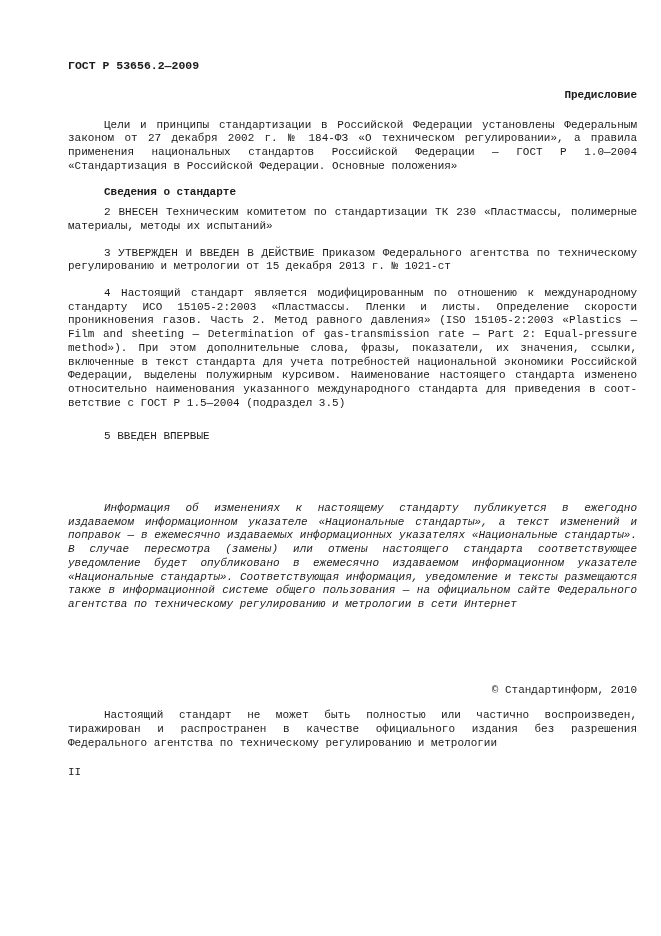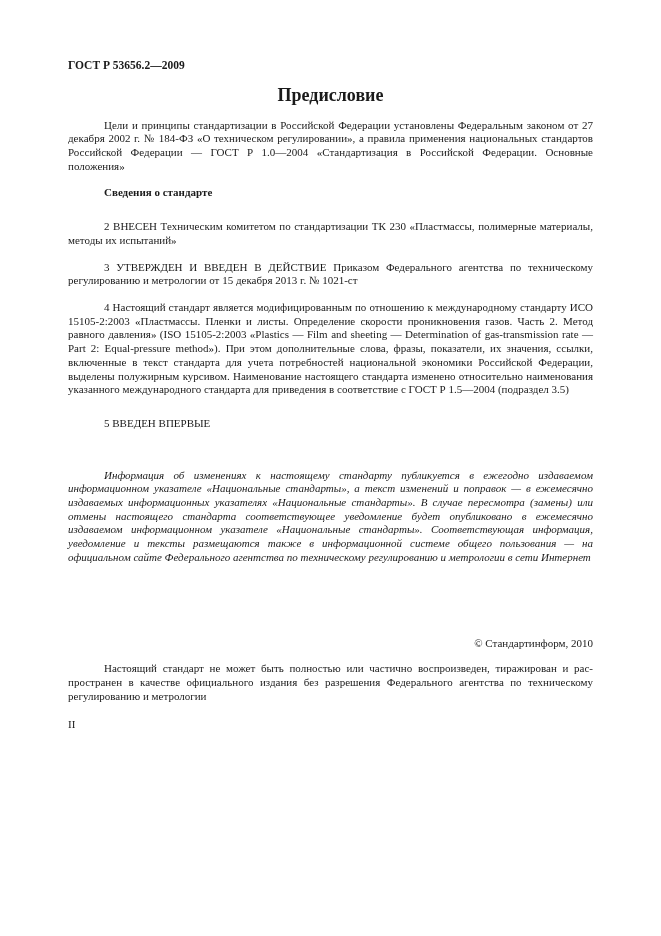--- a/index.html
+++ b/index.html
@@ -4,51 +4,51 @@
 <style>
   * { margin: 0; padding: 0; box-sizing: border-box; }
   html, body { background: #ffffff; }
   body { display: flex; justify-content: flex-start; }
   .page {
     position: relative;
     width: 661px;
     height: 932px;
     background: #ffffff;
     color: #1a1a1a;
-    font-family: Liberation Serif, serif;
+    font-family: Liberation Mono, monospace;
     font-size: 11px;
     line-height: 13.7px;
-    padding: 59px 68px 0 68px;
+    padding: 59px 24px 0 68px;
     overflow: hidden;
   }
   .doc-number {
     font-weight: bold;
     font-size: 11.5px;
     margin-bottom: 14px;
   }
   .title {
-    text-align: center;
+    text-align: right;
     font-weight: bold;
-    font-size: 18px;
+    font-size: 11px;
     line-height: 16px;
     margin-bottom: 16px;
   }
   p.body {
     text-align: justify;
     text-indent: 36px;
   }
   .intro { margin-bottom: 12px; }
   .subheading {
     font-weight: bold;
     text-indent: 36px;
-    margin-bottom: 21px;
+    margin-bottom: 7px;
   }
   .item { margin-bottom: 13px; }
   .item-4 { margin-bottom: 20px; }
-  .item-5 { margin-bottom: 38px; }
+  .item-5 { margin-bottom: 58px; }
   .notice {
     font-style: italic;
     text-align: justify;
     text-indent: 36px;
   }
   .copyright {
     text-align: right;
     margin-top: 72px;
     margin-bottom: 12px;
   }

